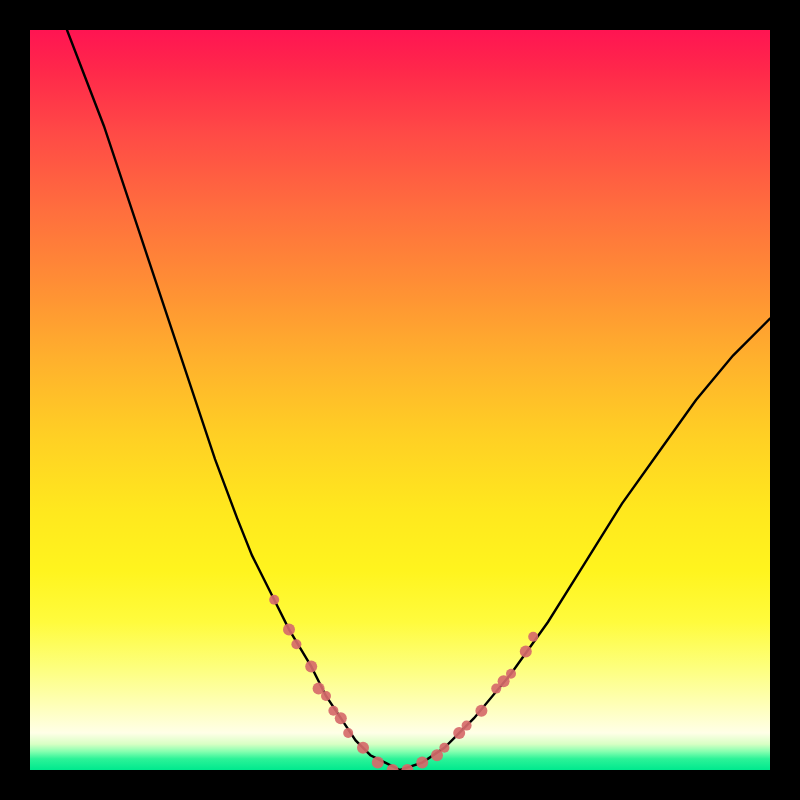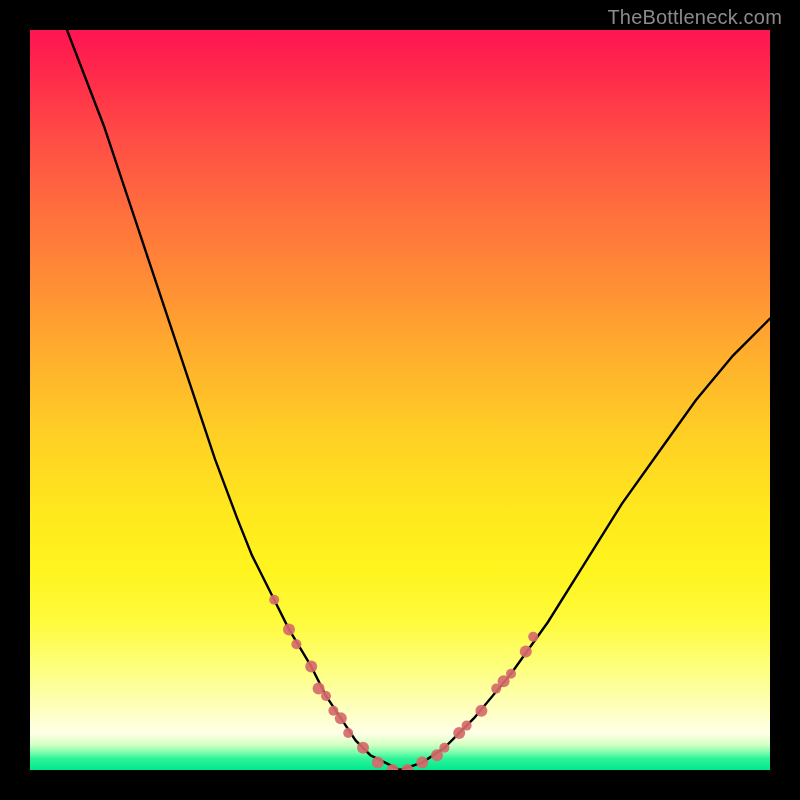--- a/index.html
+++ b/index.html
@@ -101,14 +101,13 @@
           <circle cx="436.6" cy="695.6" r="5" fill="#d66a6a" fill-opacity="0.92"></circle>
           <circle cx="451.4" cy="680.8" r="6" fill="#d66a6a" fill-opacity="0.92"></circle>
           <circle cx="466.2" cy="658.6" r="5" fill="#d66a6a" fill-opacity="0.92"></circle>
           <circle cx="473.6" cy="651.2" r="6" fill="#d66a6a" fill-opacity="0.92"></circle>
           <circle cx="481.0" cy="643.8" r="5" fill="#d66a6a" fill-opacity="0.92"></circle>
           <circle cx="495.8" cy="621.6" r="6" fill="#d66a6a" fill-opacity="0.92"></circle>
           <circle cx="503.2" cy="606.8" r="5" fill="#d66a6a" fill-opacity="0.92"></circle>
         </g>
     </svg>
   </div>
-  <div class="watermark">TheBottleneck.com</div>
 </div>
 
 </body></html>

